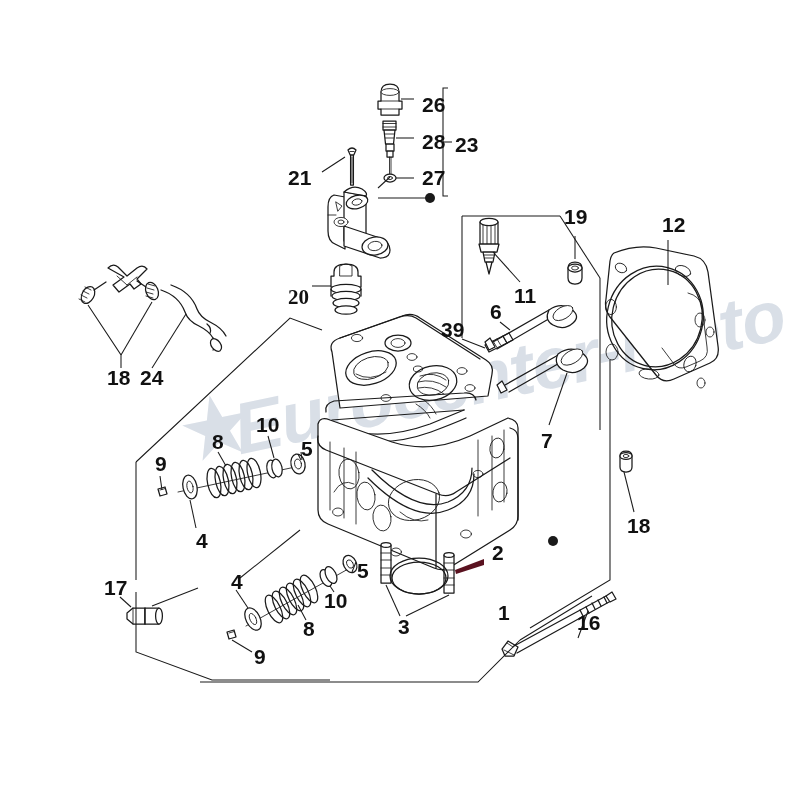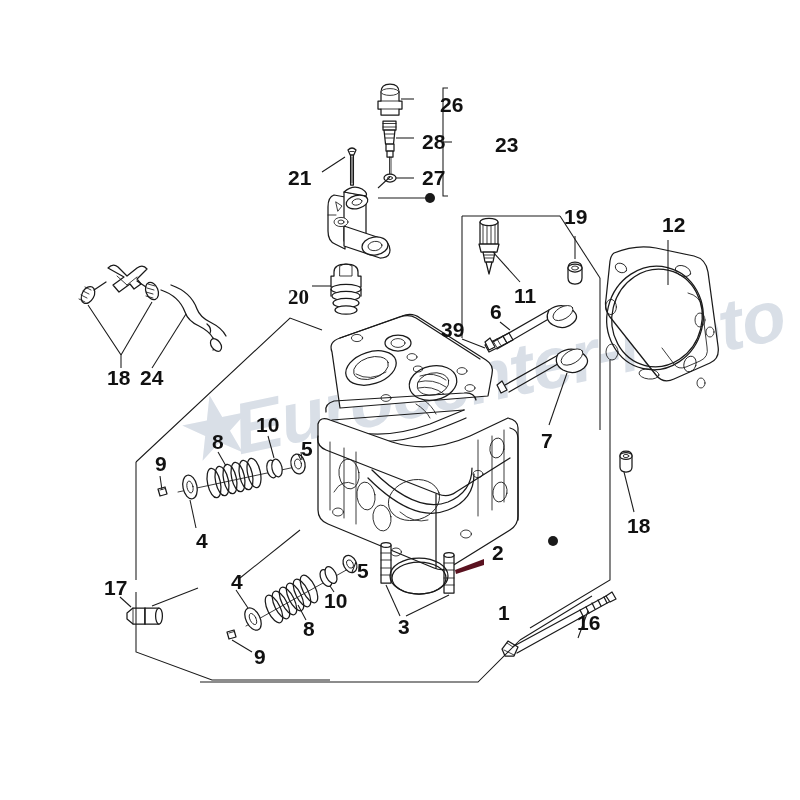--- a/index.html
+++ b/index.html
@@ -377,21 +377,21 @@
   <div class="lbl" style="left:256px;top:414px;">10</div>
   <div class="lbl" style="left:324px;top:590px;">10</div>
   <div class="lbl" style="left:514px;top:285px;">11</div>
   <div class="lbl" style="left:662px;top:214px;">12</div>
   <div class="lbl" style="left:577px;top:612px;">16</div>
   <div class="lbl" style="left:104px;top:577px;">17</div>
   <div class="lbl" style="left:627px;top:515px;">18</div>
   <div class="lbl" style="left:564px;top:206px;">19</div>
   <div class="lbl" style="left:288px;top:287px;font-family:Liberation Serif, serif;">20</div>
   <div class="lbl" style="left:288px;top:167px;text-align:center;">21</div>
-  <div class="lbl" style="left:455px;top:134px;margin-left:40px;">23</div>
+  <div class="lbl" style="left:455px;top:134px;">23</div>
   <div class="lbl" style="left:140px;top:367px;">24</div>
   <div class="lbl" style="left:107px;top:367px;">18</div>
-  <div class="lbl" style="left:422px;top:94px;margin-left:18px;">26</div>
+  <div class="lbl" style="left:422px;top:94px;">26</div>
   <div class="lbl" style="left:422px;top:167px;">27</div>
   <div class="lbl" style="left:422px;top:131px;">28</div>
   <div class="lbl" style="left:441px;top:319px;">39</div>
 
 </div>
 
 </body></html>

